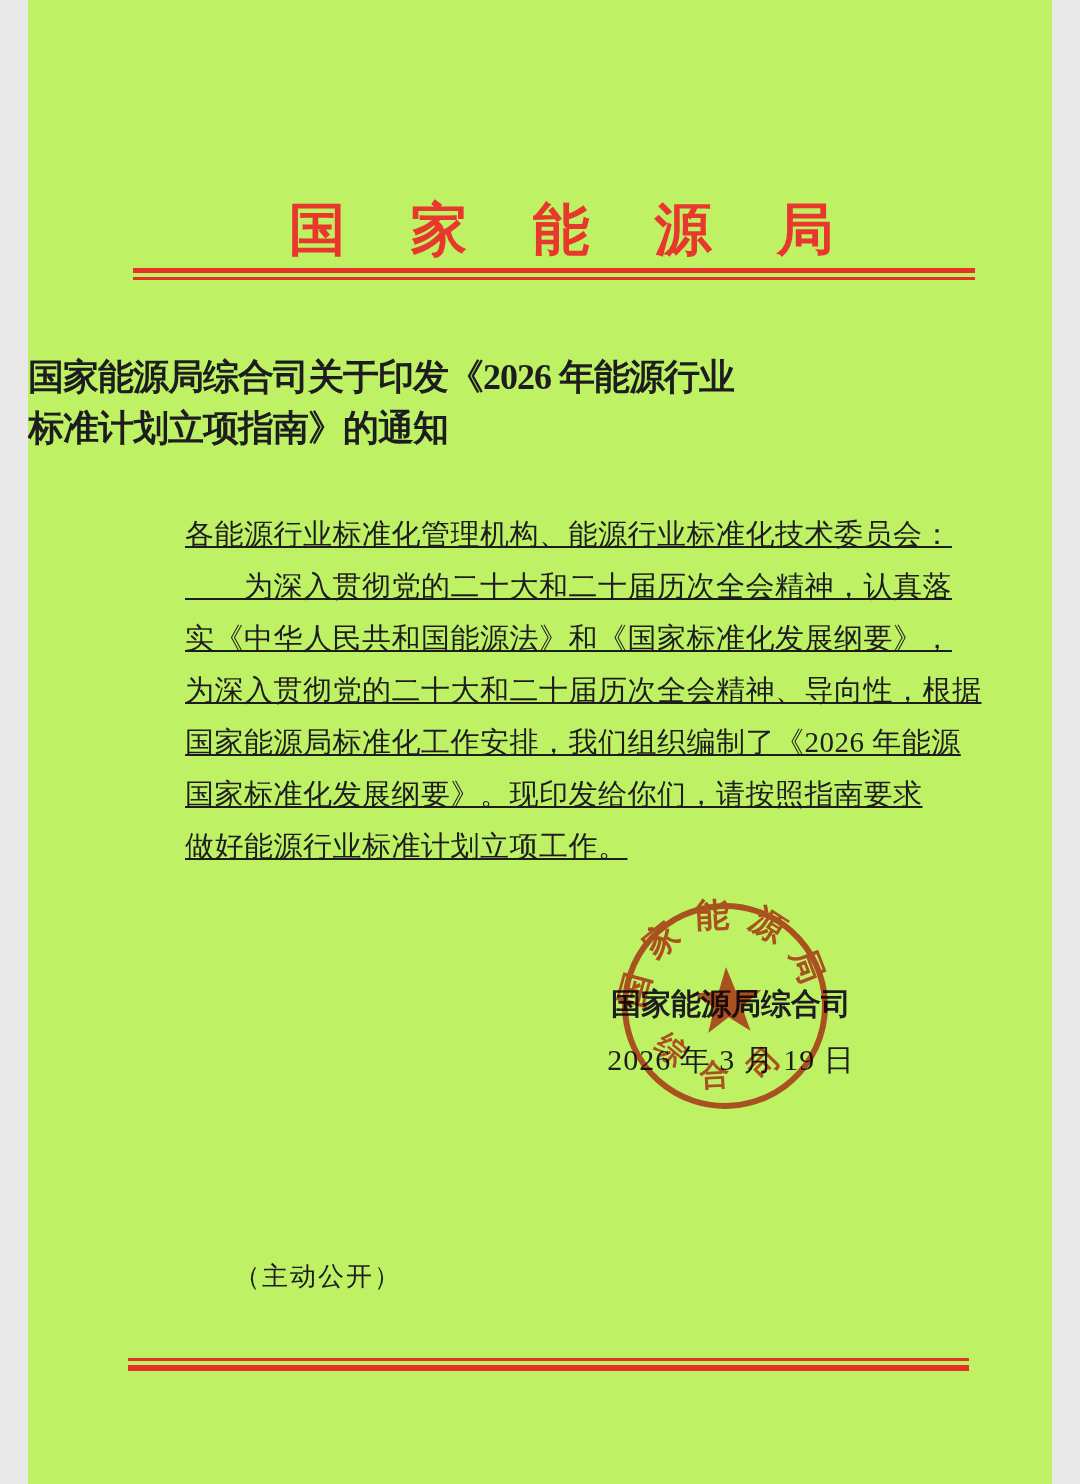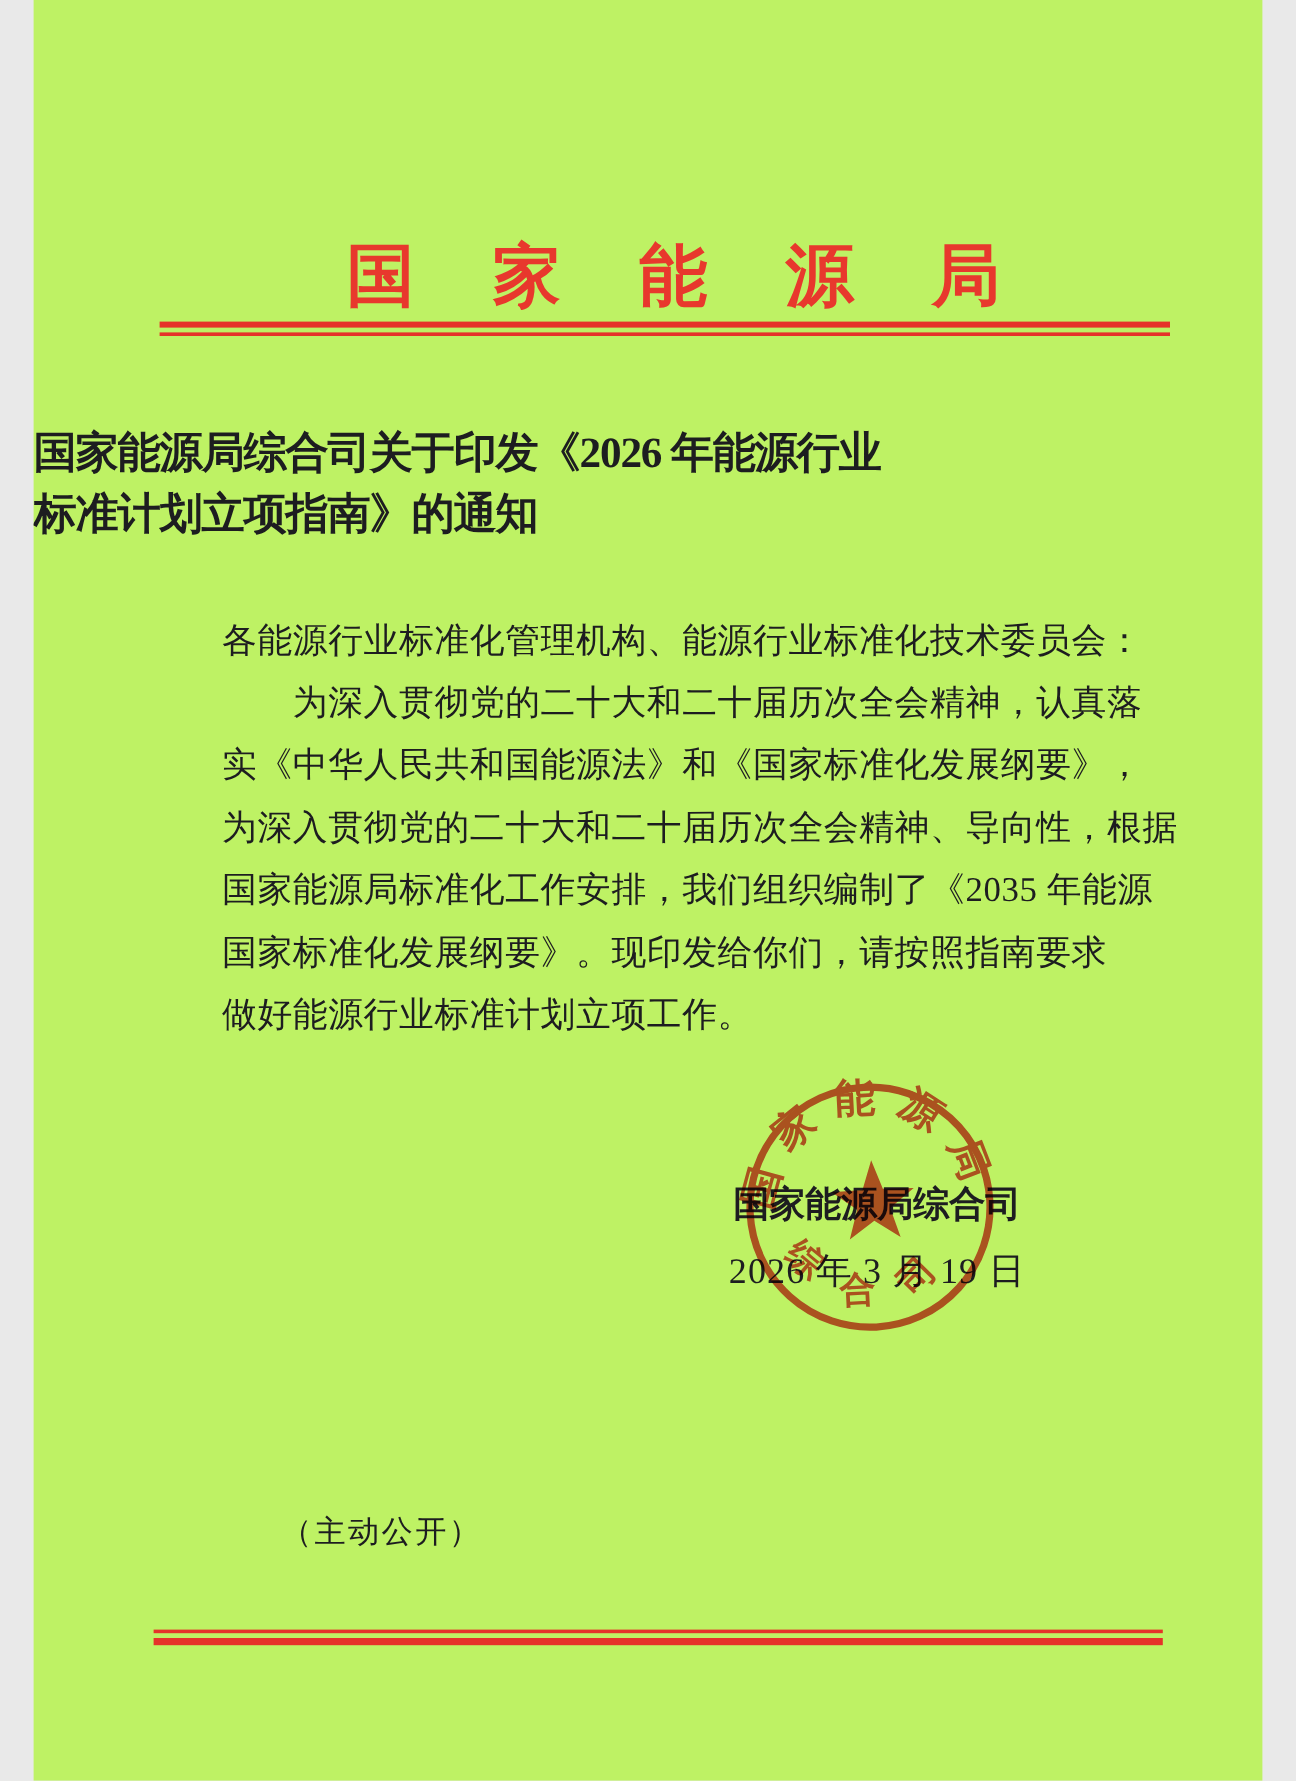--- a/index.html
+++ b/index.html
@@ -41,21 +41,21 @@
     letter-spacing: -1px;
   }
   .body-text {
     position: absolute;
     left: 157px; top: 508px;
     width: 800px;
     font-size: 29px;
     line-height: 52px;
     letter-spacing: 0.5px;
   }
-  .body-line { height: 52px; white-space: nowrap; }
+  .body-line { height: 52px; white-space: nowrap; text-decoration: underline; }
   .signature-block {
     position: absolute;
     left: 503px; top: 983px;
     width: 400px;
     text-align: center;
     font-size: 30px;
   }
   .signature-org { height: 56px; line-height: 42px; letter-spacing: 0; font-weight: bold; }
   .signature-date { line-height: 42px; letter-spacing: 1px; }
   .official-seal {
@@ -92,21 +92,21 @@
   <div class="doc-title">
     <div>国家能源局综合司关于印发《2026 年能源行业</div>
     <div>标准计划立项指南》的通知</div>
   </div>
 
   <div class="body-text">
     <div class="body-line">各能源行业标准化管理机构、能源行业标准化技术委员会：</div>
     <div class="body-line">　　为深入贯彻党的二十大和二十届历次全会精神，认真落</div>
     <div class="body-line">实《中华人民共和国能源法》和《国家标准化发展纲要》，</div>
     <div class="body-line">为深入贯彻党的二十大和二十届历次全会精神、导向性，根据</div>
-    <div class="body-line">国家能源局标准化工作安排，我们组织编制了《2035 年能源</div>
+    <div class="body-line">国家能源局标准化工作安排，我们组织编制了《2026 年能源</div>
     <div class="body-line">国家标准化发展纲要》。现印发给你们，请按照指南要求</div>
     <div class="body-line">做好能源行业标准计划立项工作。</div>
   </div>
 
   <div class="signature-block">
     <div class="signature-org">国家能源局综合司</div>
     <div class="signature-date">2026 年 3 月 19 日</div>
   </div>
 
   <svg class="official-seal" viewBox="0 0 240 240" xmlns="http://www.w3.org/2000/svg">

